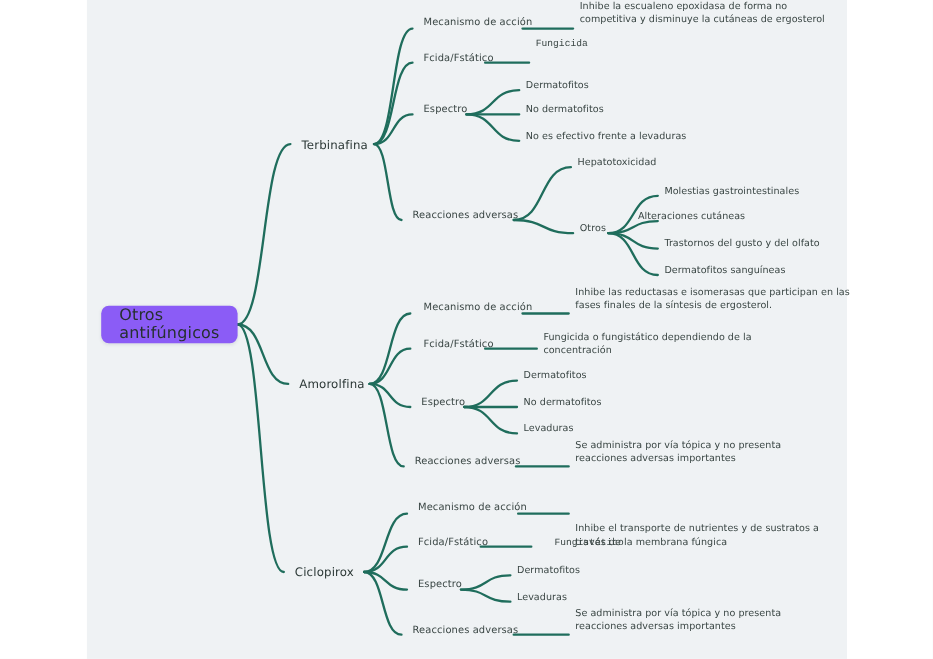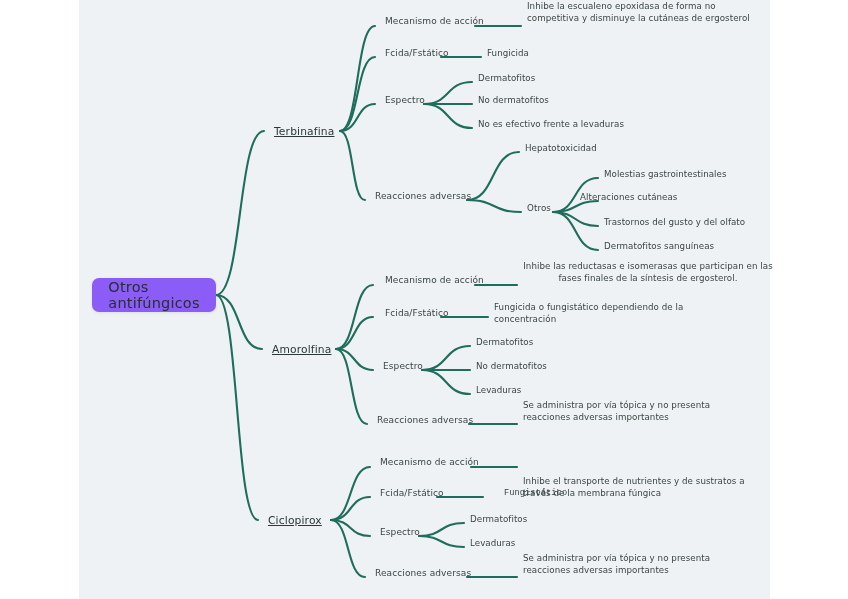--- a/index.html
+++ b/index.html
@@ -27,21 +27,21 @@
     background:#8b5cf6;
     border-radius:7px;
     box-shadow:0 1px 3px rgba(40,60,70,.10);
     display:flex;align-items:center;justify-content:center;
     padding:11px 17px;
     box-sizing:border-box;
   }
   .root-label{
     font-size:14.5px;color:#26302f;letter-spacing:.2px;
   }
-  .lvl1{font-size:10.7px;color:#2c3836;letter-spacing:.15px;text-decoration:underline;}
+  .lvl1{font-size:10.7px;color:#2c3836;letter-spacing:.15px;}
   .lvl2{font-size:9.0px;color:#3a4644;letter-spacing:.1px;}
   .lvl3{font-size:8.7px;color:#3a4644;letter-spacing:.1px;}
   .leaf{font-size:8.7px;color:#3a4644;letter-spacing:.05px;}
 </style>
 </head>
 <body>
 
 <div id="stage">
   <div id="canvas-bg"></div>
 
@@ -87,35 +87,35 @@
 
   <div class="root-box" style="left: 92px; top: 278px; width: 124px; height: 34px;">
     <span class="root-label">Otros antifúngicos</span>
   </div>
 
   <div id="labels">
       <div class="nodetext lvl1" style="left: 274px; top: 123.5px;">Terbinafina</div>
       <div class="nodetext lvl2" style="left: 385px; top: 14.5px;">Mecanismo de acción</div>
       <div class="nodetext leaf" style="left: 527px; width: 240px; top: -0.5px;">Inhibe la escualeno epoxidasa de forma no competitiva y disminuye la cutáneas de ergosterol</div>
       <div class="nodetext lvl2" style="left: 385px; top: 46.5px;">Fcida/Fstático</div>
-      <div class="nodetext leaf" style="left: 487px; width: 180px; top: 47px;">Fungicida</div>
+      <div class="nodetext leaf" style="left: 487px; width: 180px; top: 34px; font-family: Liberation Mono, monospace;">Fungicida</div>
       <div class="nodetext lvl2" style="left: 385px; top: 93.5px;">Espectro</div>
       <div class="nodetext leaf" style="left: 478px; width: 200px; top: 72px;">Dermatofitos</div>
       <div class="nodetext leaf" style="left: 478px; width: 200px; top: 94px;">No dermatofitos</div>
       <div class="nodetext leaf" style="left: 478px; width: 220px; top: 118px;">No es efectivo frente a levaduras</div>
       <div class="nodetext lvl2" style="left: 375px; top: 189.5px;">Reacciones adversas</div>
       <div class="nodetext leaf" style="left: 525px; width: 180px; top: 142px;">Hepatotoxicidad</div>
       <div class="nodetext lvl3" style="left: 527px; top: 202px;">Otros</div>
       <div class="nodetext leaf" style="left: 604px; width: 200px; top: 168px;">Molestias gastrointestinales</div>
       <div class="nodetext leaf" style="left: 580px; width: 200px; top: 191px;">Alteraciones cutáneas</div>
       <div class="nodetext leaf" style="left: 604px; width: 220px; top: 216px;">Trastornos del gusto y del olfato</div>
       <div class="nodetext leaf" style="left: 604px; width: 200px; top: 240px;">Dermatofitos sanguíneas</div>
       <div class="nodetext lvl1" style="left: 272px; top: 341.5px;">Amorolfina</div>
       <div class="nodetext lvl2" style="left: 385px; top: 273.5px;">Mecanismo de acción</div>
-      <div class="nodetext leaf" style="left: 523px; width: 250px; top: 259.5px; text-align: center;">Inhibe las reductasas e isomerasas que participan en las fases finales de la síntesis de ergosterol.</div>
+      <div class="nodetext leaf" style="left: 523px; width: 250px; top: 259.5px;">Inhibe las reductasas e isomerasas que participan en las fases finales de la síntesis de ergosterol.</div>
       <div class="nodetext lvl2" style="left: 385px; top: 306.5px;">Fcida/Fstático</div>
       <div class="nodetext leaf" style="left: 494px; width: 250px; top: 300.5px;">Fungicida o fungistático dependiendo de la concentración</div>
       <div class="nodetext lvl2" style="left: 383px; top: 359.5px;">Espectro</div>
       <div class="nodetext leaf" style="left: 476px; width: 200px; top: 336px;">Dermatofitos</div>
       <div class="nodetext leaf" style="left: 476px; width: 200px; top: 360px;">No dermatofitos</div>
       <div class="nodetext leaf" style="left: 476px; width: 200px; top: 384px;">Levaduras</div>
       <div class="nodetext lvl2" style="left: 377px; top: 413.5px;">Reacciones adversas</div>
       <div class="nodetext leaf" style="left: 523px; width: 230px; top: 398.5px;">Se administra por vía tópica y no presenta reacciones adversas importantes</div>
       <div class="nodetext lvl1" style="left: 268px; top: 512.5px;">Ciclopirox</div>
       <div class="nodetext lvl2" style="left: 380px; top: 455.5px;">Mecanismo de acción</div>

